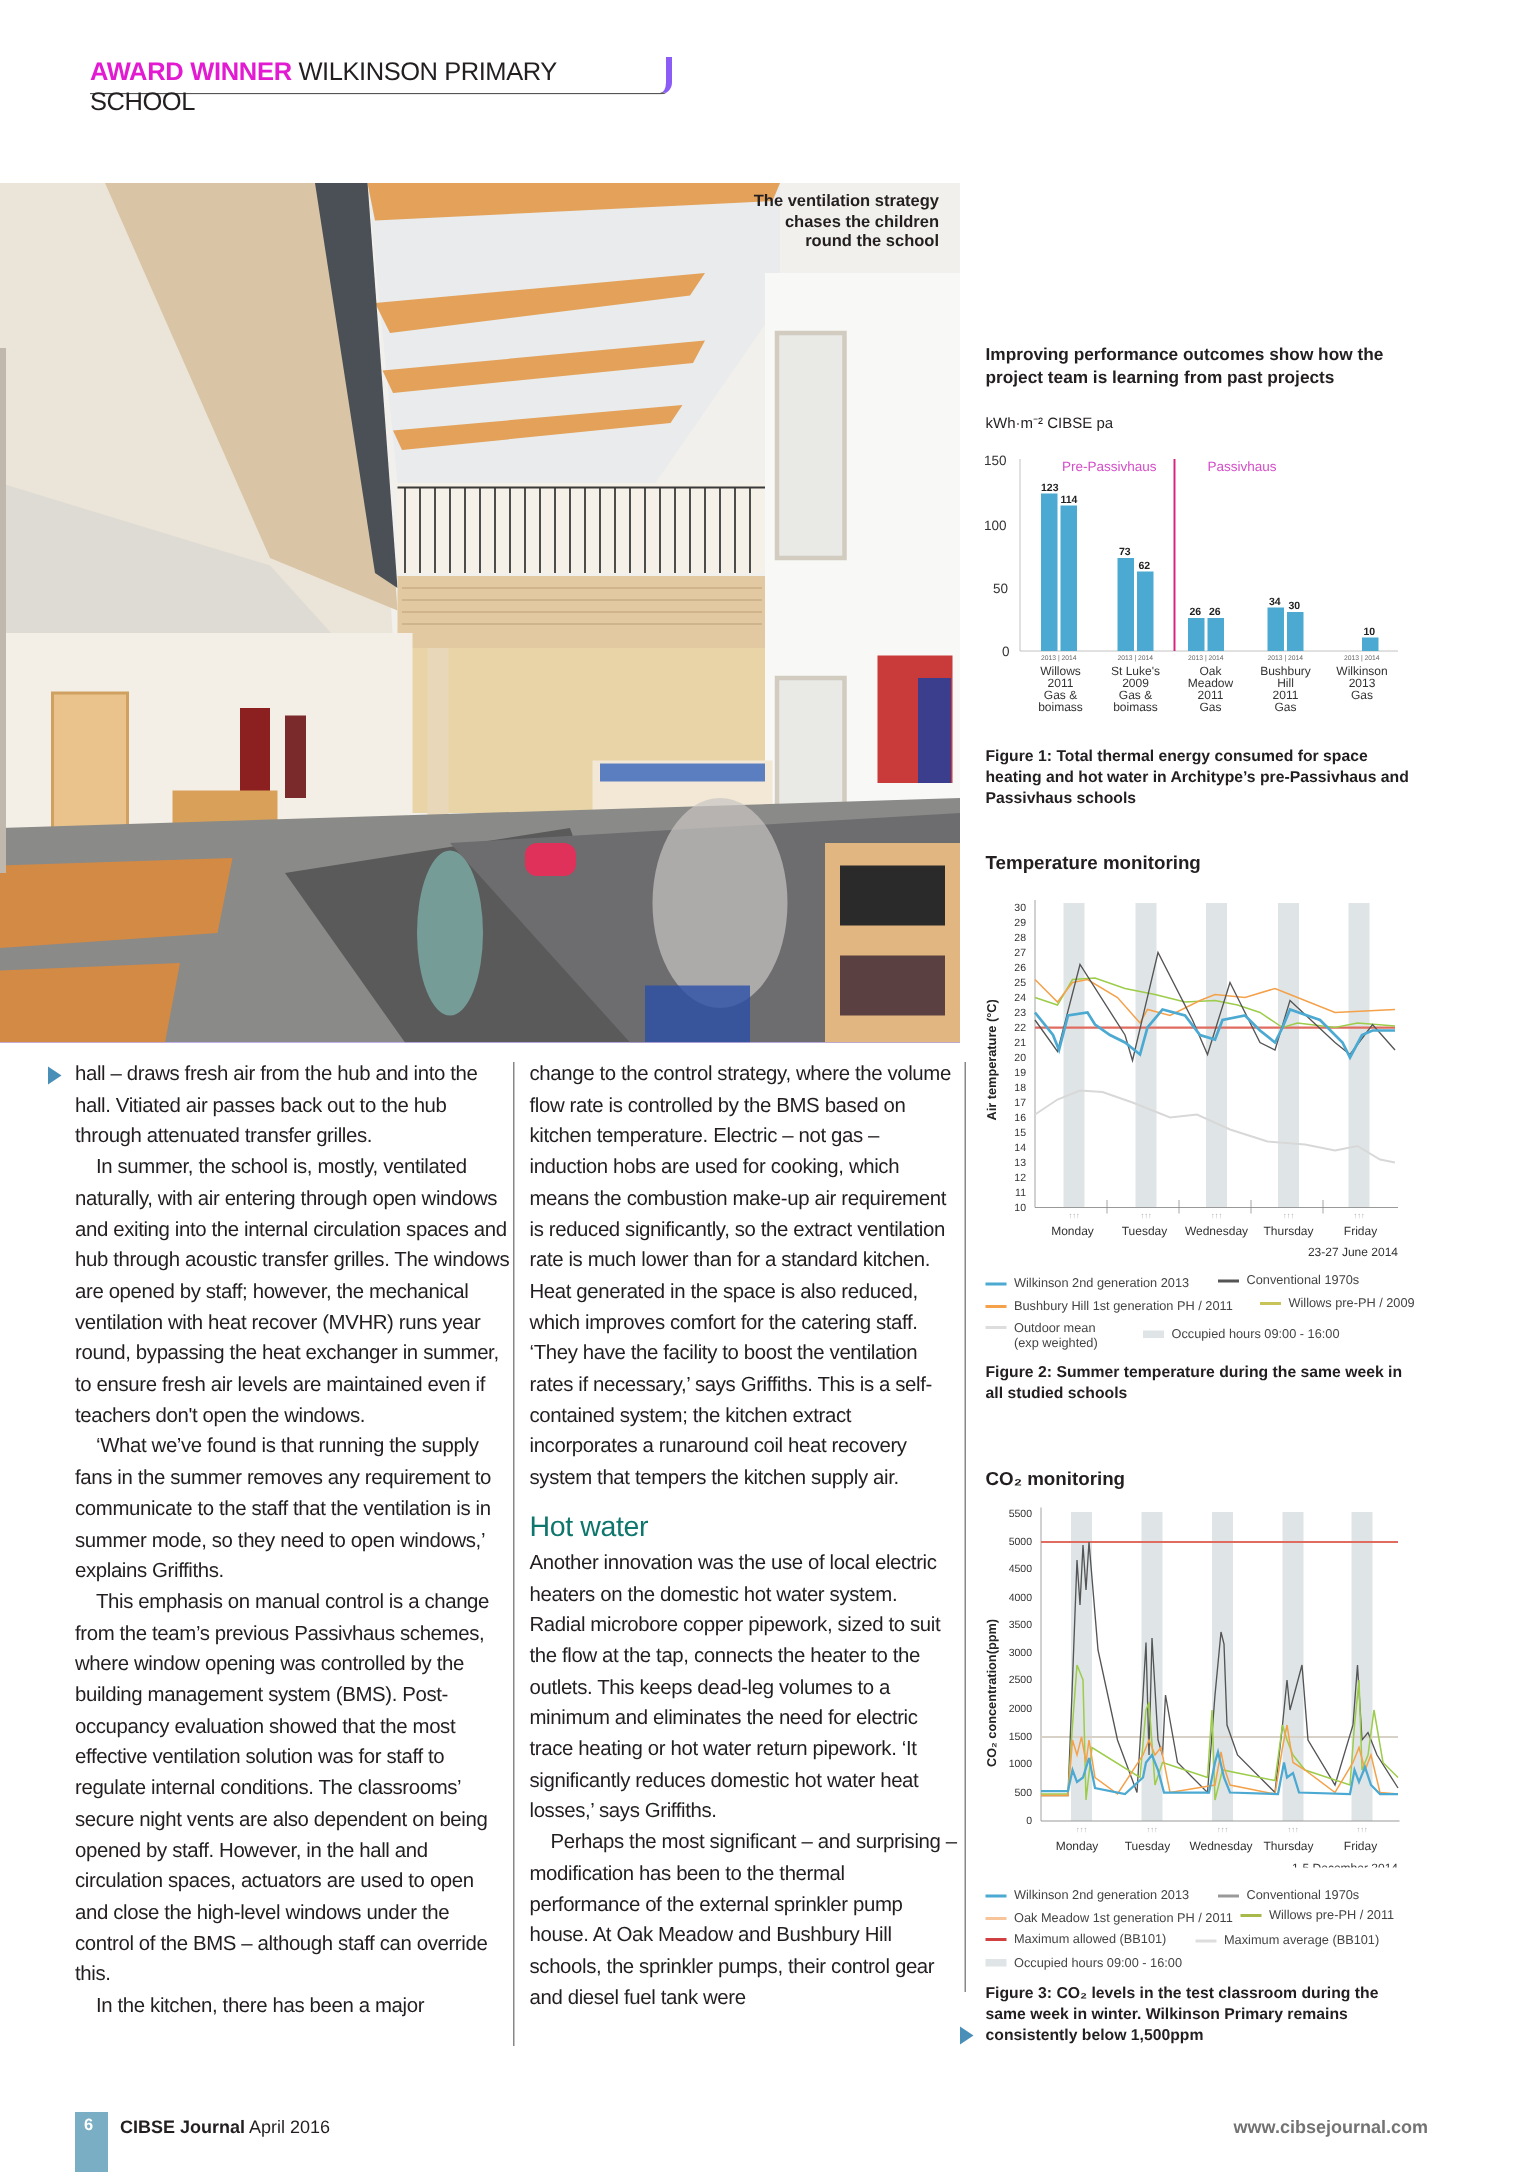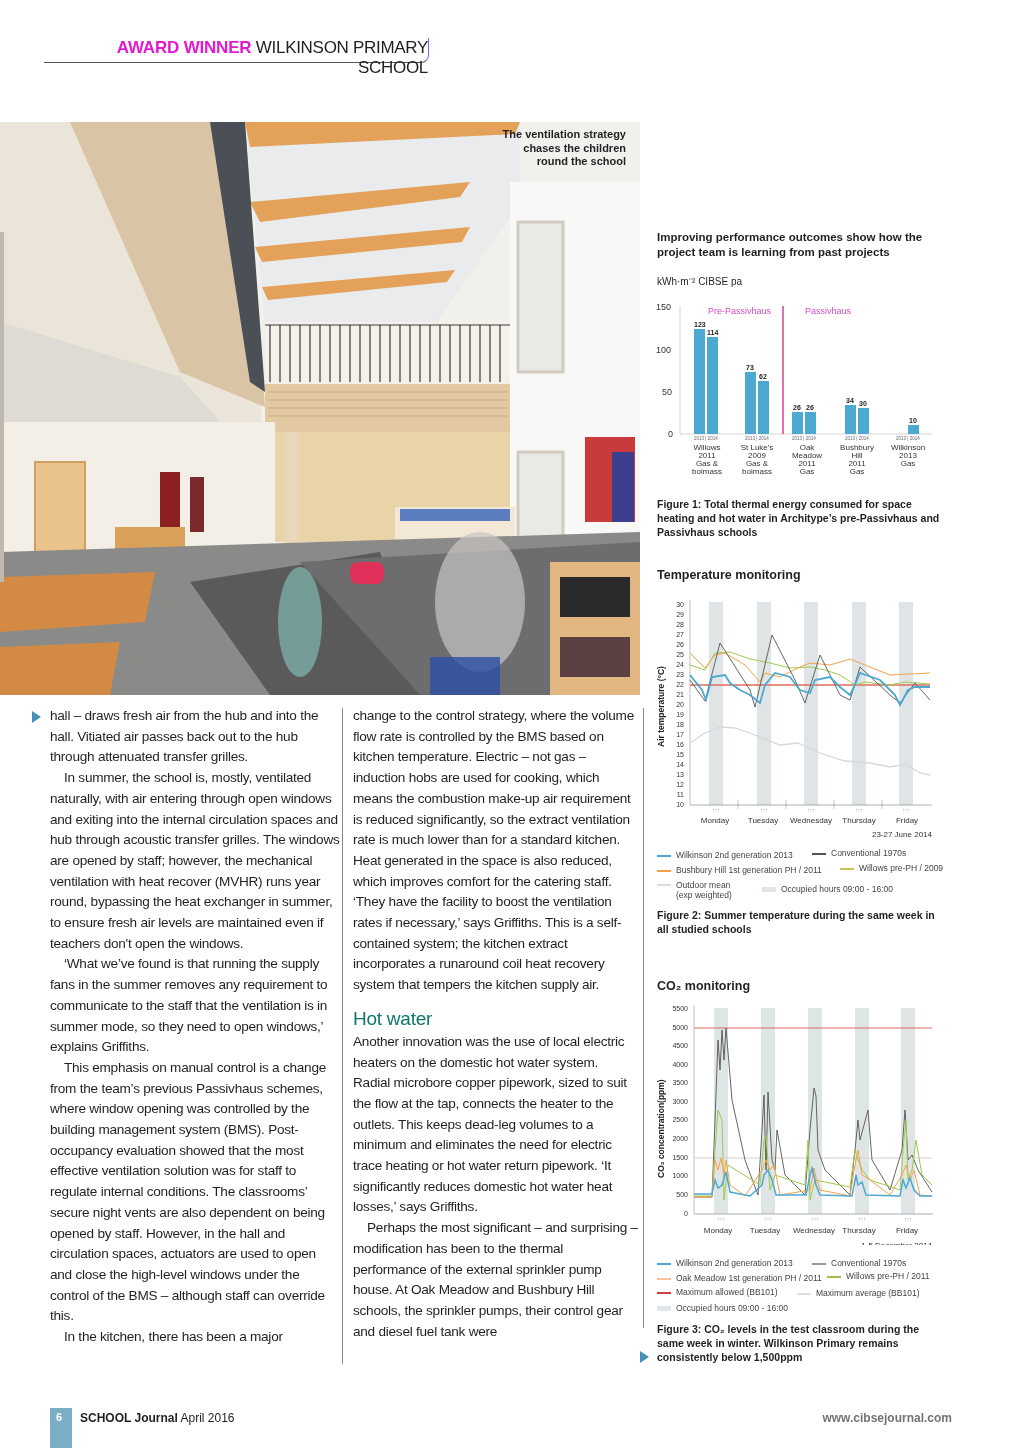--- a/index.html
+++ b/index.html
@@ -1,17 +1,17 @@
 <!DOCTYPE html>
 <html><head>
 <meta charset="utf-8">
 <style>
   html, body { margin: 0; padding: 0; }
   body { width: 1024px; height: 1448px; position: relative; background: #ffffff; overflow: hidden; font-family: "Liberation Sans", sans-serif; color: #231f20; }
-  .header { position: absolute; left: 44px; top: 38px; width: 384px; height: 24px; border-bottom: 1px solid #555; border-right: 1px solid #8b5cf6; border-bottom-right-radius: 8px; text-align: right; }
+  .header { position: absolute; left: 60px; top: 38px; width: 384px; height: 24px; border-bottom: 1px solid #555; border-right: 4px solid #8b5cf6; border-bottom-right-radius: 8px; }
   .header .award { color: #e21bd2; font-weight: bold; font-size: 17px; letter-spacing: -0.2px; }
   .header .school { color: #231f20; font-size: 17px; letter-spacing: -0.3px; }
 
   .photo { position: absolute; left: 0; top: 122px; width: 640px; height: 573px; overflow: hidden; background: #8b5cf6; }
   .photo svg { display: block; }
   .photo-caption { position: absolute; right: 14px; top: 6px; width: 130px; text-align: right; font-weight: bold; font-size: 11px; line-height: 13.5px; color: #231f20; }
 
   .col { position: absolute; font-family: "Liberation Sans", sans-serif; font-size: 13.6px; line-height: 20.7px; color: #231f20; letter-spacing: -0.25px; }
   .col p { margin: 0; }
   .col p.ind { text-indent: 14px; }
@@ -350,16 +350,16 @@
   <div class="item" style="left:170px;top:13px;"><span class="swatch" style="background:#a8b84a;"></span><span>Willows pre-PH / 2011</span></div>
   <div class="item" style="left:0;top:29px;text-align:center;"><span class="swatch" style="background:#d04040;"></span><span>Maximum allowed (BB101)</span></div>
   <div class="item" style="left:140px;top:30px;"><span class="swatch" style="background:#ddd;"></span><span>Maximum average (BB101)</span></div>
   <div class="item" style="left:0;top:45px;"><span class="swatch" style="background:#dfe5e6;height:5px;"></span><span>Occupied hours 09:00 - 16:00</span></div>
 </div>
 <div class="sidebar fig-caption" style="top:1322px;">Figure 3: CO₂ levels in the test classroom during the same week in winter. Wilkinson Primary remains consistently below 1,500ppm</div>
 
 <div class="footer-bar"></div>
 <div class="footer-num">6</div>
 <div class="footer-pub">
-  <b>SCHOOL Journal</b>
+  <b>CIBSE Journal</b>
   <span>April 2016</span>
 </div>
 <div class="footer-url">www.cibsejournal.com</div>
 
 </body></html>

